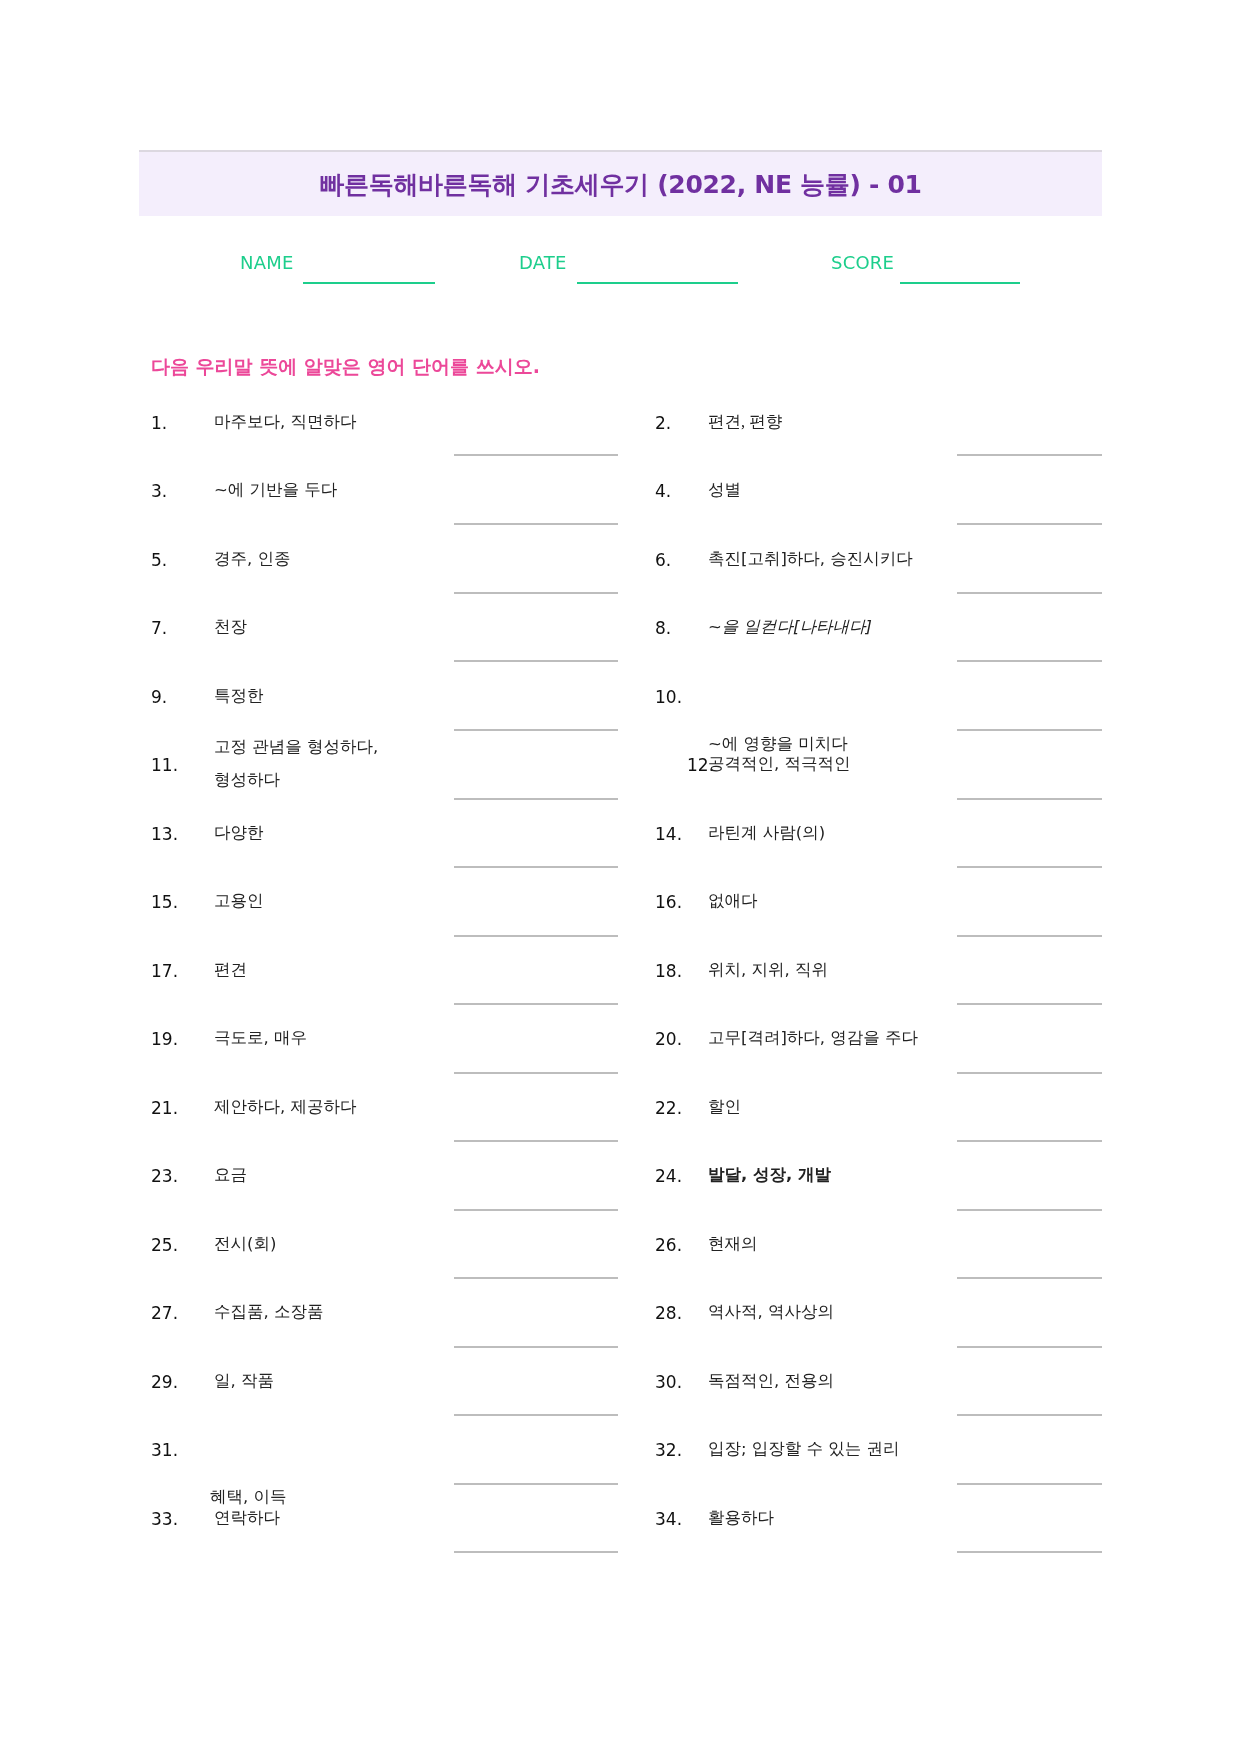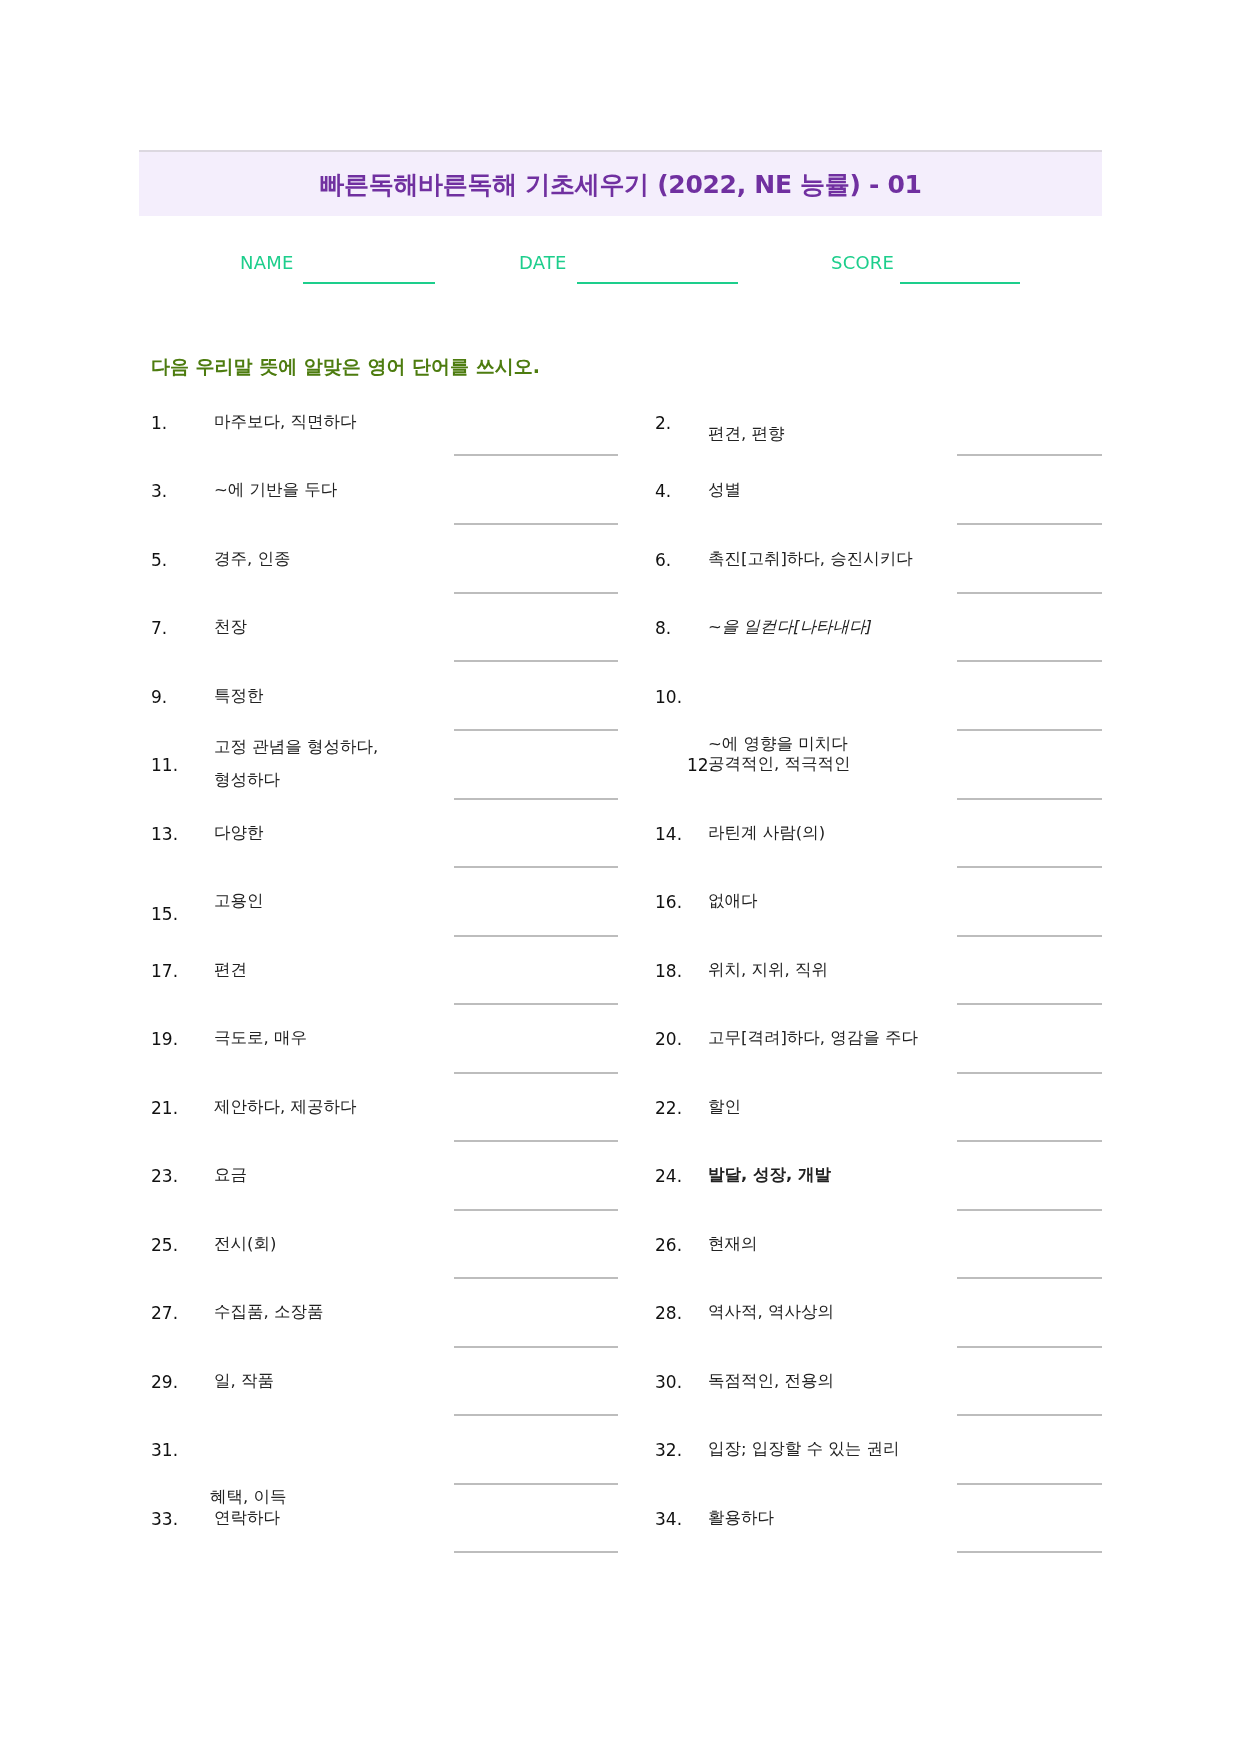--- a/index.html
+++ b/index.html
@@ -8,21 +8,21 @@
 
     .title-band { position: absolute; left: 139px; top: 150px; width: 963px; height: 66px;
                   background: #f4eefc; border-top: 2px solid #dcd8e0; box-sizing: border-box;
                   display: flex; align-items: center; justify-content: center; }
     .title-text { font-size: 25px; font-weight: bold; color: #7030a0; letter-spacing: -0.3px; }
 
     .field-label { position: absolute; top: 252px; font-size: 18px; color: #1dce8c;
                    font-family: "DejaVu Sans", sans-serif; letter-spacing: 0.2px; }
     .field-line { position: absolute; top: 282px; height: 2px; background: #1dce8c; }
 
-    .instruction { position: absolute; left: 151px; top: 354px; font-size: 19px; font-weight: bold; color: #4d7c0f; }
+    .instruction { position: absolute; left: 151px; top: 354px; font-size: 19px; font-weight: bold; color: #ec4899; }
 
     .items { position: absolute; left: 0; top: 0; }
     .item { position: absolute; height: 68px; }
     .item-num { position: absolute; left: 0; font-size: 17px; color: #111; }
     .item-text { position: absolute; font-size: 16.5px; color: #222; white-space: nowrap; line-height: 33px; }
     .answer-line { position: absolute; height: 2px; background: #bdbdbd; }
   </style>
 </head>
 <body>
 
@@ -43,21 +43,21 @@
 
 <div class="items" id="items">
 
   <div class="item" style="left:151px; top:405px;">
     <span class="item-num" style="top:8px;">1.</span>
     <span class="item-text" style="left:63px; top:0px;">마주보다, 직면하다</span>
     <div class="answer-line" style="left:303px; top:49px; width:164px;"></div>
   </div>
   <div class="item" style="left:655px; top:405px;">
     <span class="item-num" style="top:8px;">2.</span>
-    <span class="item-text" style="left:53px; top:12px;">편견, 편향</span>
+    <span class="item-text" style="left:53px; top:0px;font-family:Liberation Serif, serif;">편견, 편향</span>
     <div class="answer-line" style="left:302px; top:49px; width:145px;"></div>
   </div>
 
   <div class="item" style="left:151px; top:473px;">
     <span class="item-num" style="top:8px;">3.</span>
     <span class="item-text" style="left:63px; top:0px;">~에 기반을 두다</span>
     <div class="answer-line" style="left:303px; top:50px; width:164px;"></div>
   </div>
   <div class="item" style="left:655px; top:473px;">
     <span class="item-num" style="top:8px;">4.</span>
@@ -115,21 +115,21 @@
     <span class="item-text" style="left:63px; top:0px;text-align:center;">다양한</span>
     <div class="answer-line" style="left:303px; top:50px; width:164px;"></div>
   </div>
   <div class="item" style="left:655px; top:816px;">
     <span class="item-num" style="top:8px;">14.</span>
     <span class="item-text" style="left:53px; top:0px;">라틴계 사람(의)</span>
     <div class="answer-line" style="left:302px; top:50px; width:145px;"></div>
   </div>
 
   <div class="item" style="left:151px; top:884px;">
-    <span class="item-num" style="top:20px;">15.</span>
+    <span class="item-num" style="top:8px;">15.</span>
     <span class="item-text" style="left:63px; top:0px;">고용인</span>
     <div class="answer-line" style="left:303px; top:51px; width:164px;"></div>
   </div>
   <div class="item" style="left:655px; top:884px;">
     <span class="item-num" style="top:8px;">16.</span>
     <span class="item-text" style="left:53px; top:0px;">없애다</span>
     <div class="answer-line" style="left:302px; top:51px; width:145px;"></div>
   </div>
 
   <div class="item" style="left:151px; top:953px;">

